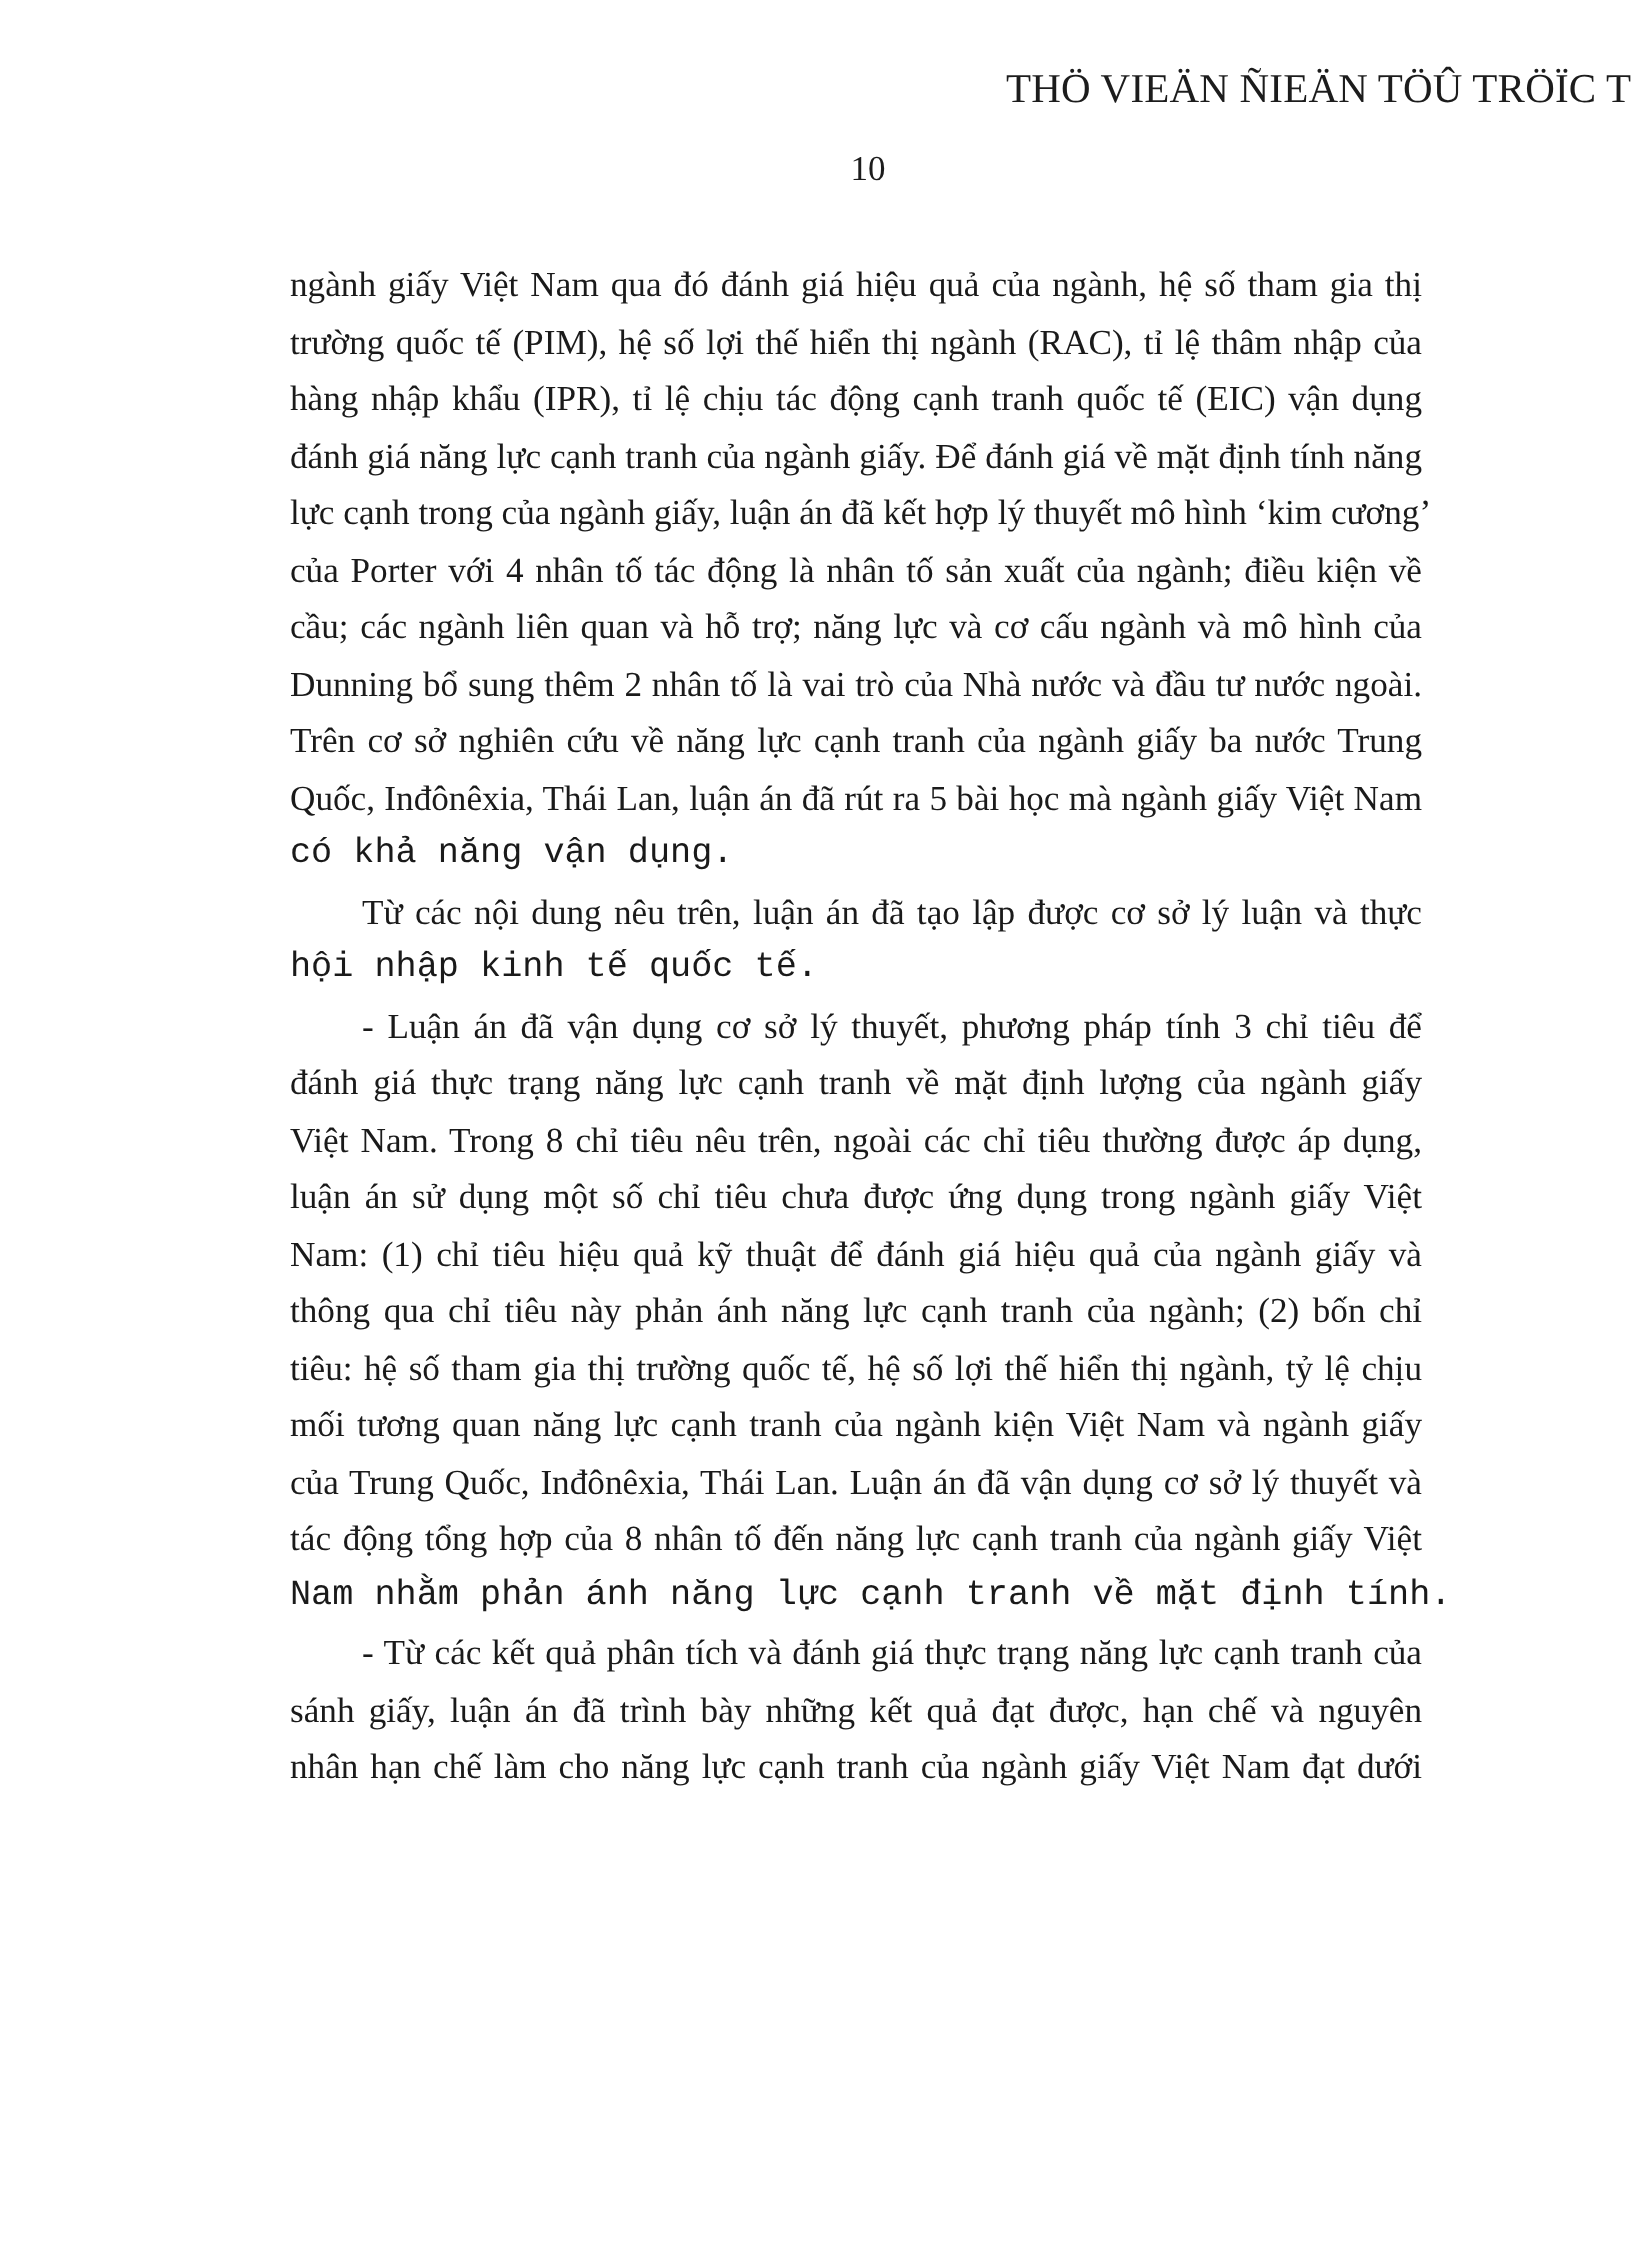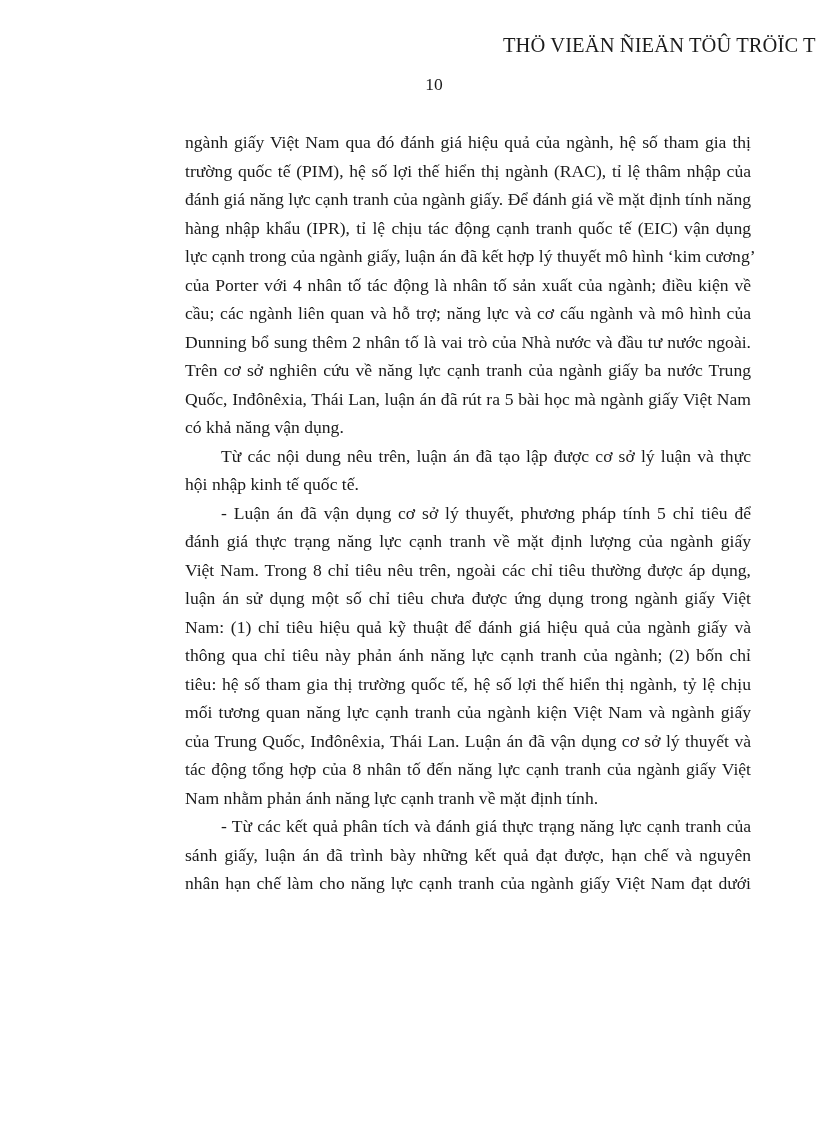--- a/index.html
+++ b/index.html
@@ -42,66 +42,66 @@
     }
     .body-text {
       position: absolute;
       left: 145px;
       top: 128px;
       width: 566px;
       font-size: 17.6px;
       line-height: 28.5px;
       text-align: justify;
       color: #1a1a1a;
-      margin-left: 40px;
     }
     .line {
       display: block;
       text-align: justify;
       text-align-last: justify;
       white-space: nowrap;
       height: 28.5px;
     }
     .line.last {
       text-align-last: left;
+      font-family: Liberation Mono, monospace;
     }
     .line.indent {
       padding-left: 36px;
     }
   </style>
 </head>
 <body>
 
 <div class="page">
   <div class="watermark-header">THÖ VIEÄN ÑIEÄN TÖÛ TRÖÏC TUYEÁN</div>
   <div class="page-number">10</div>
 
   <div class="body-text">
 
     <div>
       <span class="line">ngành giấy Việt Nam qua đó đánh giá hiệu quả của ngành, hệ số tham gia thị</span>
       <span class="line">trường quốc tế (PIM), hệ số lợi thế hiển thị ngành (RAC), tỉ lệ thâm nhập của</span>
+      <span class="line">hàng nhập khẩu (IPR), tỉ lệ chịu tác động cạnh tranh quốc tế (EIC) vận dụng</span>
       <span class="line">đánh giá năng lực cạnh tranh của ngành giấy. Để đánh giá về mặt định tính năng</span>
-      <span class="line">hàng nhập khẩu (IPR), tỉ lệ chịu tác động cạnh tranh quốc tế (EIC) vận dụng</span>
       <span class="line">lực cạnh trong của ngành giấy, luận án đã kết hợp lý thuyết mô hình ‘kim cương’</span>
       <span class="line">của Porter với 4 nhân tố tác động là nhân tố sản xuất của ngành; điều kiện về</span>
       <span class="line">cầu; các ngành liên quan và hỗ trợ; năng lực và cơ cấu ngành và mô hình của</span>
       <span class="line">Dunning bổ sung thêm 2 nhân tố là vai trò của Nhà nước và đầu tư nước ngoài.</span>
       <span class="line">Trên cơ sở nghiên cứu về năng lực cạnh tranh của ngành giấy ba nước Trung</span>
       <span class="line">Quốc, Inđônêxia, Thái Lan, luận án đã rút ra 5 bài học mà ngành giấy Việt Nam</span>
       <span class="line last">có khả năng vận dụng.</span>
     </div>
 
     <div>
       <span class="line indent">Từ các nội dung nêu trên, luận án đã tạo lập được cơ sở lý luận và thực</span>
       <span class="line last">hội nhập kinh tế quốc tế.</span>
     </div>
 
     <div>
-      <span class="line indent">- Luận án đã vận dụng cơ sở lý thuyết, phương pháp tính 5 chỉ tiêu để</span>
+      <span class="line indent">- Luận án đã vận dụng cơ sở lý thuyết, phương pháp tính 3 chỉ tiêu để</span>
       <span class="line">đánh giá thực trạng năng lực cạnh tranh về mặt định lượng của ngành giấy</span>
       <span class="line">Việt Nam. Trong 8 chỉ tiêu nêu trên, ngoài các chỉ tiêu thường được áp dụng,</span>
       <span class="line">luận án sử dụng một số chỉ tiêu chưa được ứng dụng trong ngành giấy Việt</span>
       <span class="line">Nam: (1) chỉ tiêu hiệu quả kỹ thuật để đánh giá hiệu quả của ngành giấy và</span>
       <span class="line">thông qua chỉ tiêu này phản ánh năng lực cạnh tranh của ngành; (2) bốn chỉ</span>
       <span class="line">tiêu: hệ số tham gia thị trường quốc tế, hệ số lợi thế hiển thị ngành, tỷ lệ chịu</span>
       <span class="line">mối tương quan năng lực cạnh tranh của ngành kiện Việt Nam và ngành giấy</span>
       <span class="line">của Trung Quốc, Inđônêxia, Thái Lan. Luận án đã vận dụng cơ sở lý thuyết và</span>
       <span class="line">tác động tổng hợp của 8 nhân tố đến năng lực cạnh tranh của ngành giấy Việt</span>
       <span class="line last">Nam nhằm phản ánh năng lực cạnh tranh về mặt định tính.</span>

